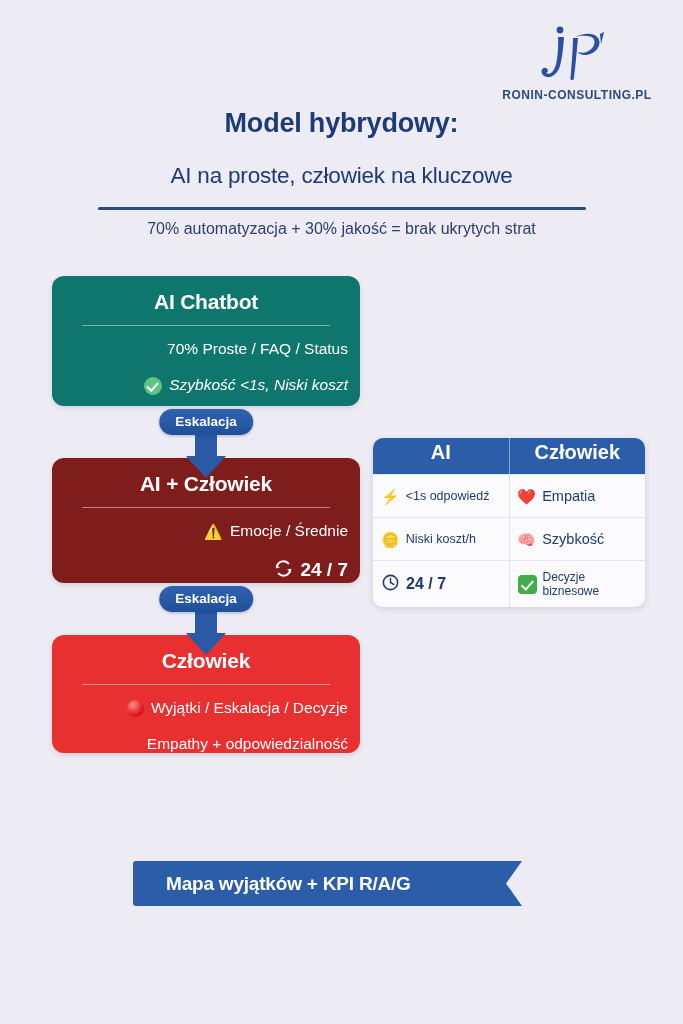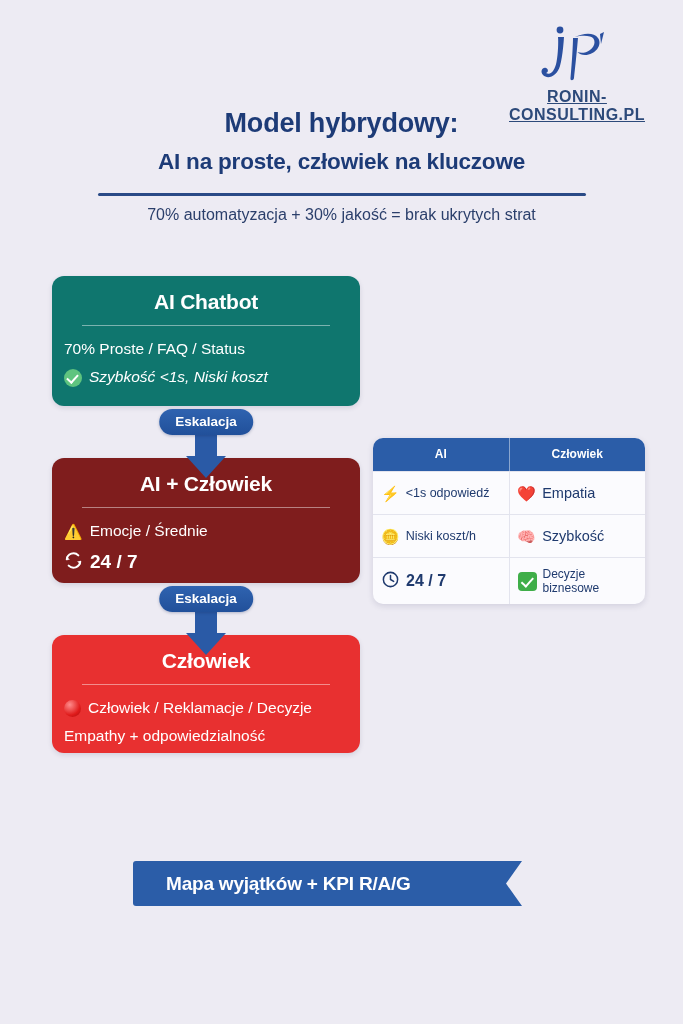--- a/index.html
+++ b/index.html
@@ -12,28 +12,28 @@
     overflow:hidden;
   }
 
   
   .logo-wrap{
     position:absolute; right:26px; top:22px;
     width:160px; text-align:center;
   }
   .logo-mark{ height:62px; display:flex; align-items:center; justify-content:center; }
   .logo-text{
-    font-size:16px; font-weight:bold; letter-spacing:.5px;
-    color:#2d4a7a; margin-top:4px;text-decoration:underline;
+    font-size:12px; font-weight:bold; letter-spacing:.5px;
+    color:#2d4a7a; margin-top:4px;
   }
 
   
   .head{ position:absolute; left:0; top:108px; width:683px; text-align:center; }
   .title1{ font-size:27px; font-weight:bold; color:#1d3b77; letter-spacing:-.2px; }
-  .title2{ font-size:22.5px; font-weight:bold; color:#1d3b77; margin-top:10px; letter-spacing:-.2px; }
+  .title2{ font-size:22.5px; font-weight:normal; color:#1d3b77; margin-top:24px; letter-spacing:-.2px; }
   .rule{
     width:488px; height:3px; background:#2a4a86; margin:18px auto 0;
     border-radius:2px;
   }
   .subtitle{ font-size:16px; color:#2b3f6b; margin-top:10px; }
 
   
   .flow{ position:absolute; left:52px; top:276px; width:308px; }
 
   .card{
@@ -41,23 +41,23 @@
     padding:14px 12px 16px; position:relative;
     box-shadow:0 2px 5px rgba(40,40,80,.13);
   }
   .card .card-title{ font-size:21px; font-weight:bold; letter-spacing:-.2px; }
   .card .sep{
     height:1px; background:rgba(255,255,255,.45);
     margin:11px 18px 12px;
   }
   .card .line{
     font-size:15.5px; display:flex; align-items:center;
-    justify-content:flex-start; gap:7px; line-height:1.45;
-  }
-  .card .line + .line{ margin-top:6px; }
+    justify-content:flex-end; gap:7px; line-height:1.45;
+  }
+  .card .line + .line{ margin-top:14px; }
   .ital{ font-style:italic; }
 
   .card-green { background:#0f766e; height:130px; }
   .card-orange{ background:#7f1d1d; height:125px; margin-top:0; }
   .card-red   { background:#e83030; height:118px; }
 
   
   .conn{ height:52px; position:relative; }
   .pill{
     position:absolute; left:50%; transform:translateX(-50%); top:3px;
@@ -101,22 +101,22 @@
   
   .table{
     position:absolute; left:373px; top:438px; width:272px;
     background:#fbfbfe; border-radius:10px; overflow:hidden;
     box-shadow:0 2px 6px rgba(45,45,90,.14);
   }
   .thead{
     display:flex; background:#2b5da8; color:#fff;
   }
   .thead div{
-    flex:1; text-align:center; font-size:12px; font-weight:bold;
-    padding:9px 0 10px;
+    flex:1; text-align:center; font-size:20px; font-weight:bold;
+    padding:3px 0 10px;
   }
   .thead div:first-child{ border-right:1px solid rgba(255,255,255,.45); }
   .trow{ display:flex; border-top:1px solid #e3e4ee; }
   .trow:first-of-type{ border-top:none; }
   .tcell{
     flex:1; display:flex; align-items:center; gap:6px;
     padding:9px 8px; font-size:12.5px; color:#1f3a6e;
     min-height:42px;
   }
   .tcell:first-child{ border-right:1px solid #e3e4ee; }
@@ -219,21 +219,21 @@
         <div class="tip"></div>
     </div>
     <div class="pill">Eskalacja</div>
   </div>
 
   <div class="card card-red">
     <div class="card-title">Człowiek</div>
     <div class="sep"></div>
     <div class="line">
       <span class="ic ic-red-dot"></span>
-      <span>Człowiek / Reklamacje / Decyzje</span>
+      <span>Wyjątki / Eskalacja / Decyzje</span>
     </div>
     <div class="line">
       <span>Empathy + odpowiedzialność</span>
     </div>
   </div>
 </div>
 
 <div class="table">
   <div class="thead">
     <div>AI</div>

